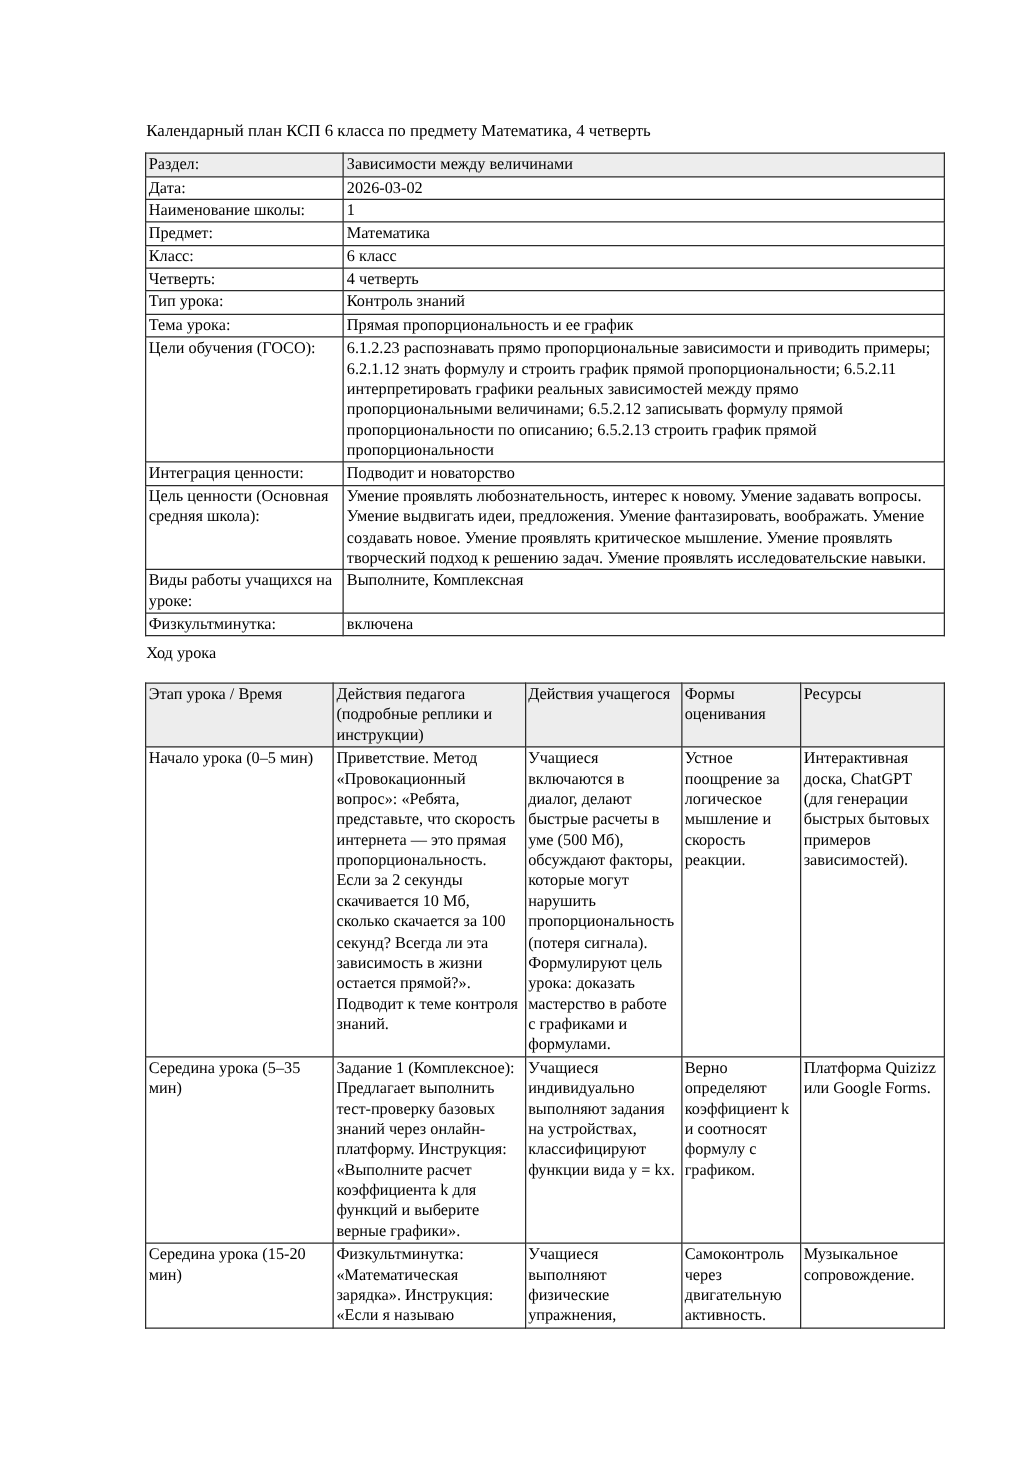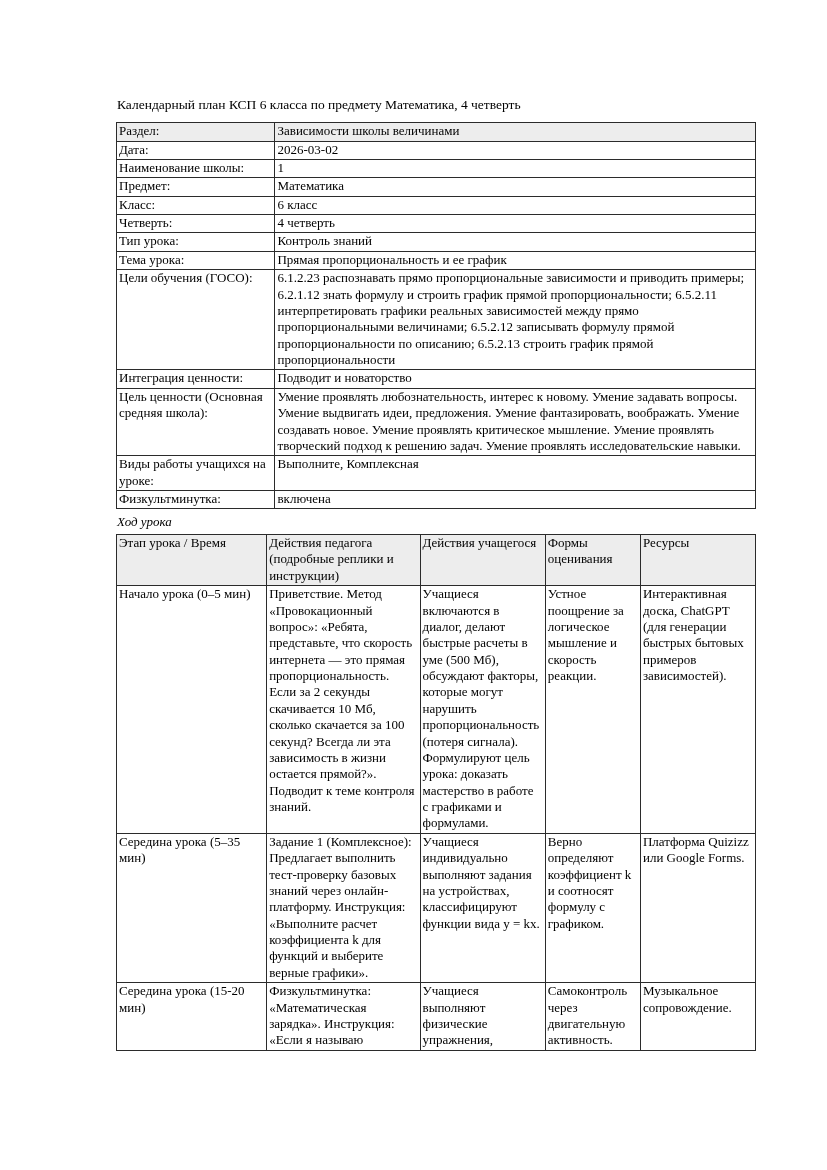--- a/index.html
+++ b/index.html
@@ -34,23 +34,22 @@
     border: 1px solid #2b2b2b;
     vertical-align: top;
     padding: 0px 3px 1px 2px;
     line-height: 1.26;
     word-wrap: break-word;
   }
   .hdr-bg {
     background: #ededed;
   }
   .flow-heading {
-    margin: 5px 0 4px 1px;
+    margin: 5px 0 16px 1px;
     line-height: 1.2;
-    font-style: italic;
   }
   
   .info-col-label { width: 24.8%; }
   .info-col-value { width: 75.2%; }
   
   .lt-col-1 { width: 23.5%; }
   .lt-col-2 { width: 24.0%; }
   .lt-col-3 { width: 19.6%; }
   .lt-col-4 { width: 14.9%; }
   .lt-col-5 { width: 18.0%; }
@@ -63,21 +62,21 @@
   <p class="doc-title">Календарный план КСП 6 класса по предмету Математика, 4 четверть</p>
 
   <table>
     <colgroup>
       <col class="info-col-label">
       <col class="info-col-value">
     </colgroup>
     <tbody>
       <tr>
         <td class="hdr-bg">Раздел:</td>
-        <td class="hdr-bg">Зависимости школы величинами</td>
+        <td class="hdr-bg">Зависимости между величинами</td>
       </tr>
       <tr>
         <td>Дата:</td>
         <td>2026-03-02</td>
       </tr>
       <tr>
         <td>Наименование школы:</td>
         <td>1</td>
       </tr>
       <tr>

